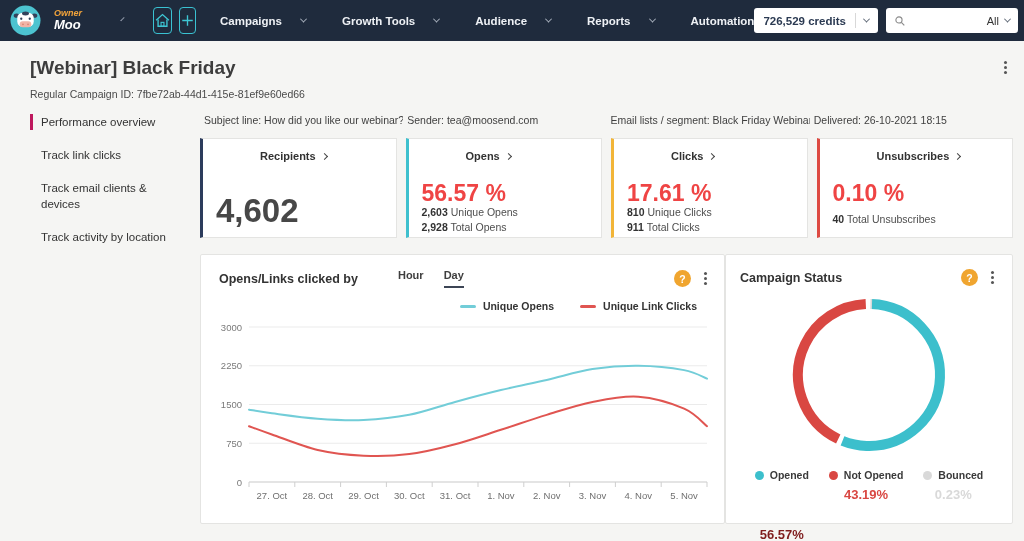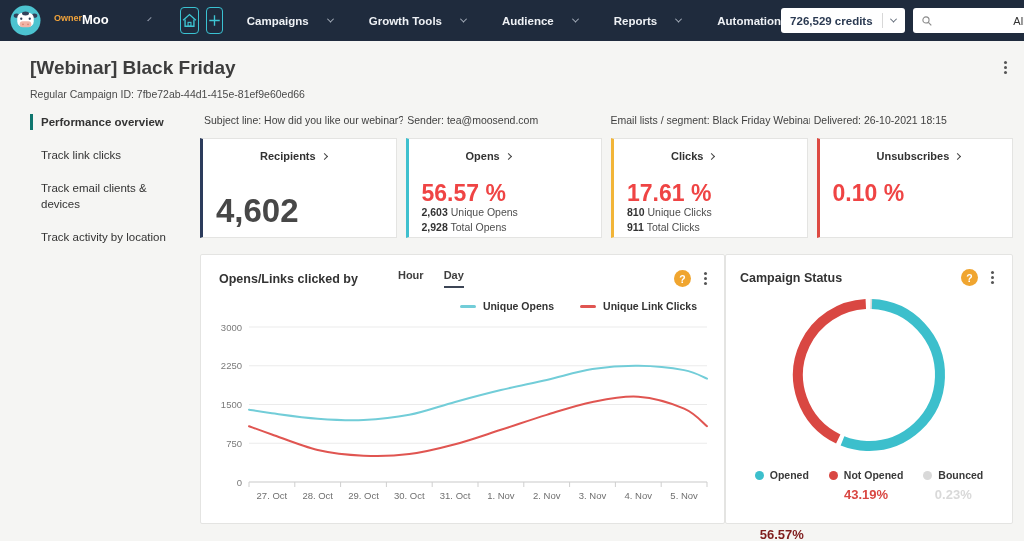--- a/index.html
+++ b/index.html
@@ -2,21 +2,21 @@
 <html><head>
 <meta charset="utf-8">
 <style>
   * { margin:0; padding:0; box-sizing:border-box; }
   html,body { width:1024px; height:541px; overflow:hidden; }
   body { font-family:"Liberation Sans", sans-serif; background:#f5f5f3; color:#3b3b3b; }
 
   
   .navbar { height:41px; background:#1f2b3d; display:flex; align-items:center; }
   .logo-wrap { margin-left:10px; width:31px; height:31px; flex:0 0 auto; }
-  .account { display:flex; flex-direction:row; margin-left:13px; line-height:1.15; }
+  .account { display:flex; flex-direction:column; margin-left:13px; line-height:1.15;font-style:italic; }
   .account-role { font-size:9px; font-weight:700; color:#f2a43b; }
   .account-name { font-size:13px; font-weight:700; color:#ffffff; }
   .account-chev { margin-left:40px; color:#8a93a3; }
   .nav-divider { width:1px; height:41px; background:rgba(255,255,255,0.08); margin-left:14px; }
   .sq-btn { width:27px; height:27px; border:1px solid #3ac2d2; border-radius:4px;
             display:flex; align-items:center; justify-content:center; margin-left:7px;
             background:transparent; cursor:pointer; }
   .sq-btn:first-of-type { margin-left:16px; }
   .nav-items { display:flex; align-items:center; margin-left:24px; gap:36px; }
   .nav-item { display:flex; align-items:center; gap:19px; color:#eef1f5; font-size:11.5px;
@@ -48,21 +48,21 @@
   .title-spacer { flex:1; }
   .kebab { width:3px; height:3px; border-radius:50%; background:#555;
            box-shadow:0 -5px 0 #555, 0 5px 0 #555; margin:9px 6px 0 0; cursor:pointer; }
   .page-subtitle { margin-top:9px; font-size:10.5px; color:#4a4a4a; }
 
   
   .body-row { display:flex; margin-top:14px; }
   .sidebar { width:170px; flex:0 0 170px; }
   .side-item { font-size:11.5px; color:#333; padding-left:11px; margin-bottom:17px;
                width:148px; line-height:1.4; cursor:pointer; }
-  .side-item.active { font-weight:700; border-left:3px solid #0f766e; padding-left:8px; }
+  .side-item.active { font-weight:400; border-left:3px solid #be185d; padding-left:8px; }
   .main { flex:1; min-width:0; }
 
   .info-row { display:flex; margin-bottom:12px; }
   .info-item { flex:1; font-size:10.5px; color:#3f3f3f; padding-left:4px; white-space:nowrap;
                overflow:hidden; }
 
   
   .cards-row { display:flex; gap:9px; margin-bottom:16px; }
   .stat-card { flex:1; height:100px; background:#fff; border:1px solid #e4e4e2;
                border-left:3px solid #999; padding:11px 13px 10px; display:flex;
@@ -255,20 +255,23 @@
             <span class="sub-inline"><b>810</b> <span>Unique Clicks</span></span><span class="sub-inline"><b>911</b> <span>Total Clicks</span></span>
           </div>
         </div>
 
         <div class="stat-card" style="border-left-color: rgb(221, 74, 66);">
           <div class="card-head">
             <span class="card-label">Unsubscribes</span>
             <span class="chev-r"></span>
           </div>
           <div class="card-pct">0.10 %</div>
+          <div class="card-sub">
+            <span><b>40</b> <span>Total Unsubscribes</span></span>
+          </div>
         </div>
       </div>
 
       <div class="panels-row">
         <div class="panel chart-panel">
           <div class="panel-head">
             <span class="panel-title">Opens/Links clicked by</span>
             <div class="toggle">
               <span class="toggle-opt" id="toggle-hour">Hour</span>
               <span class="toggle-opt active" id="toggle-day">Day</span>

